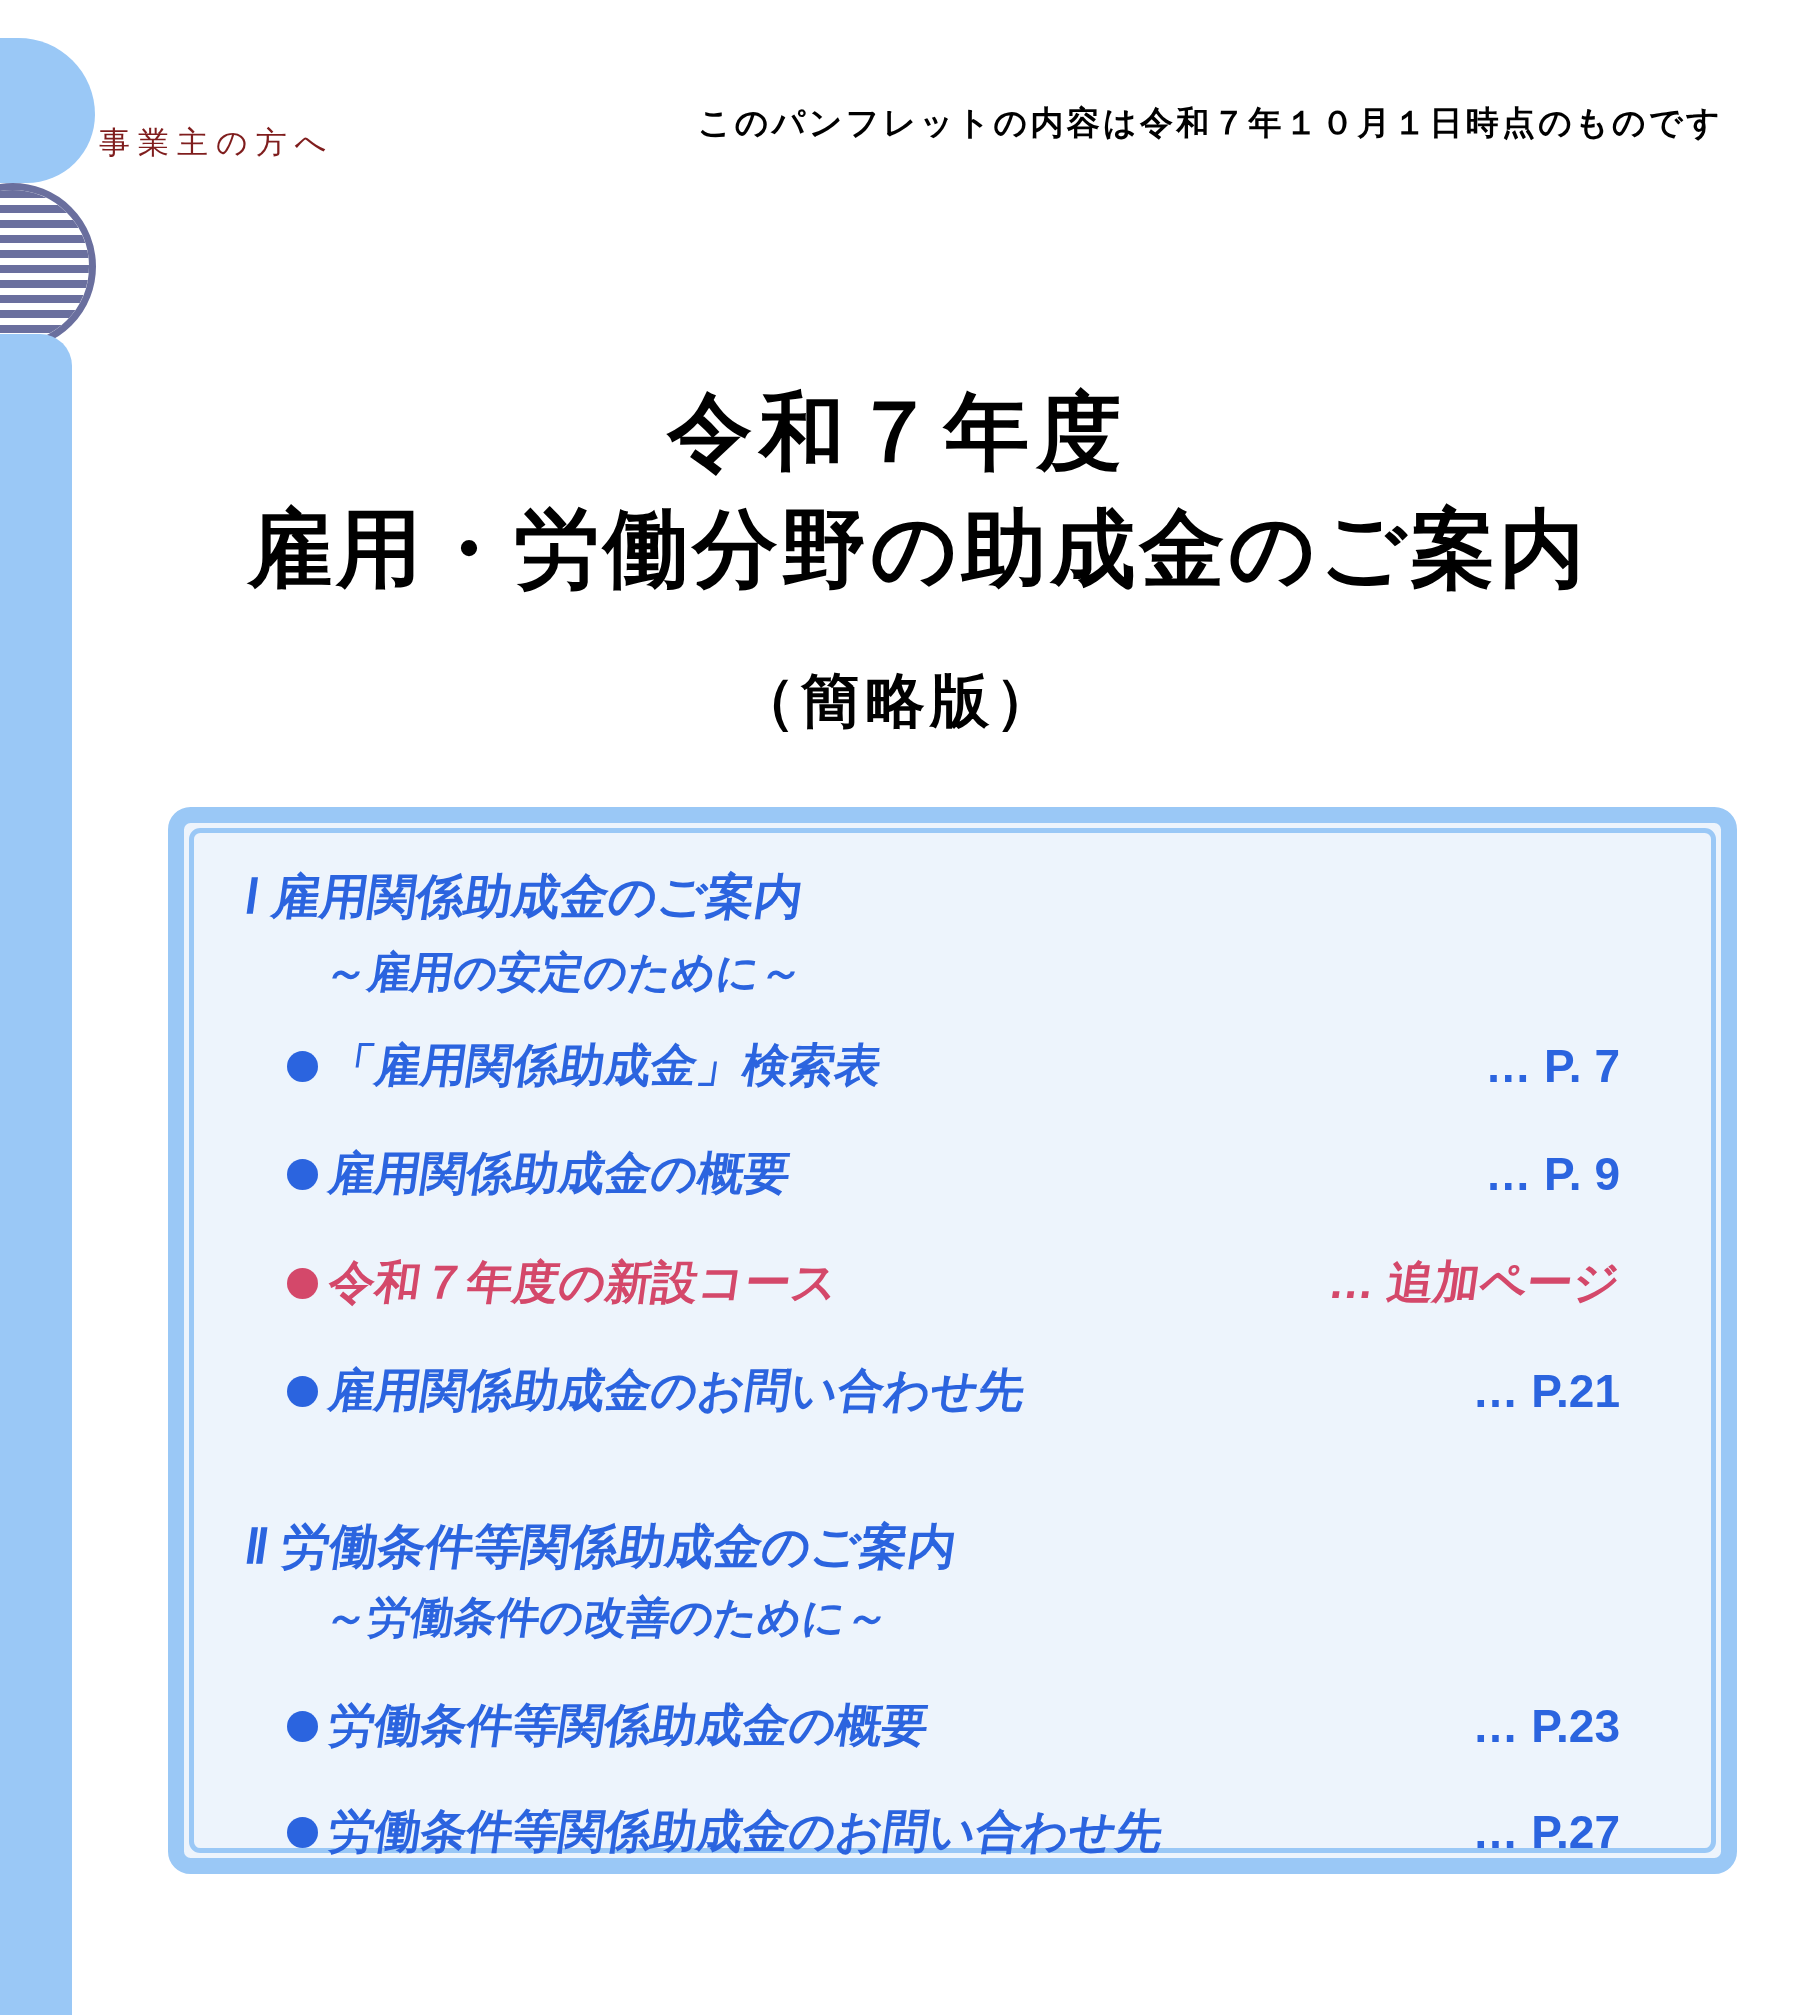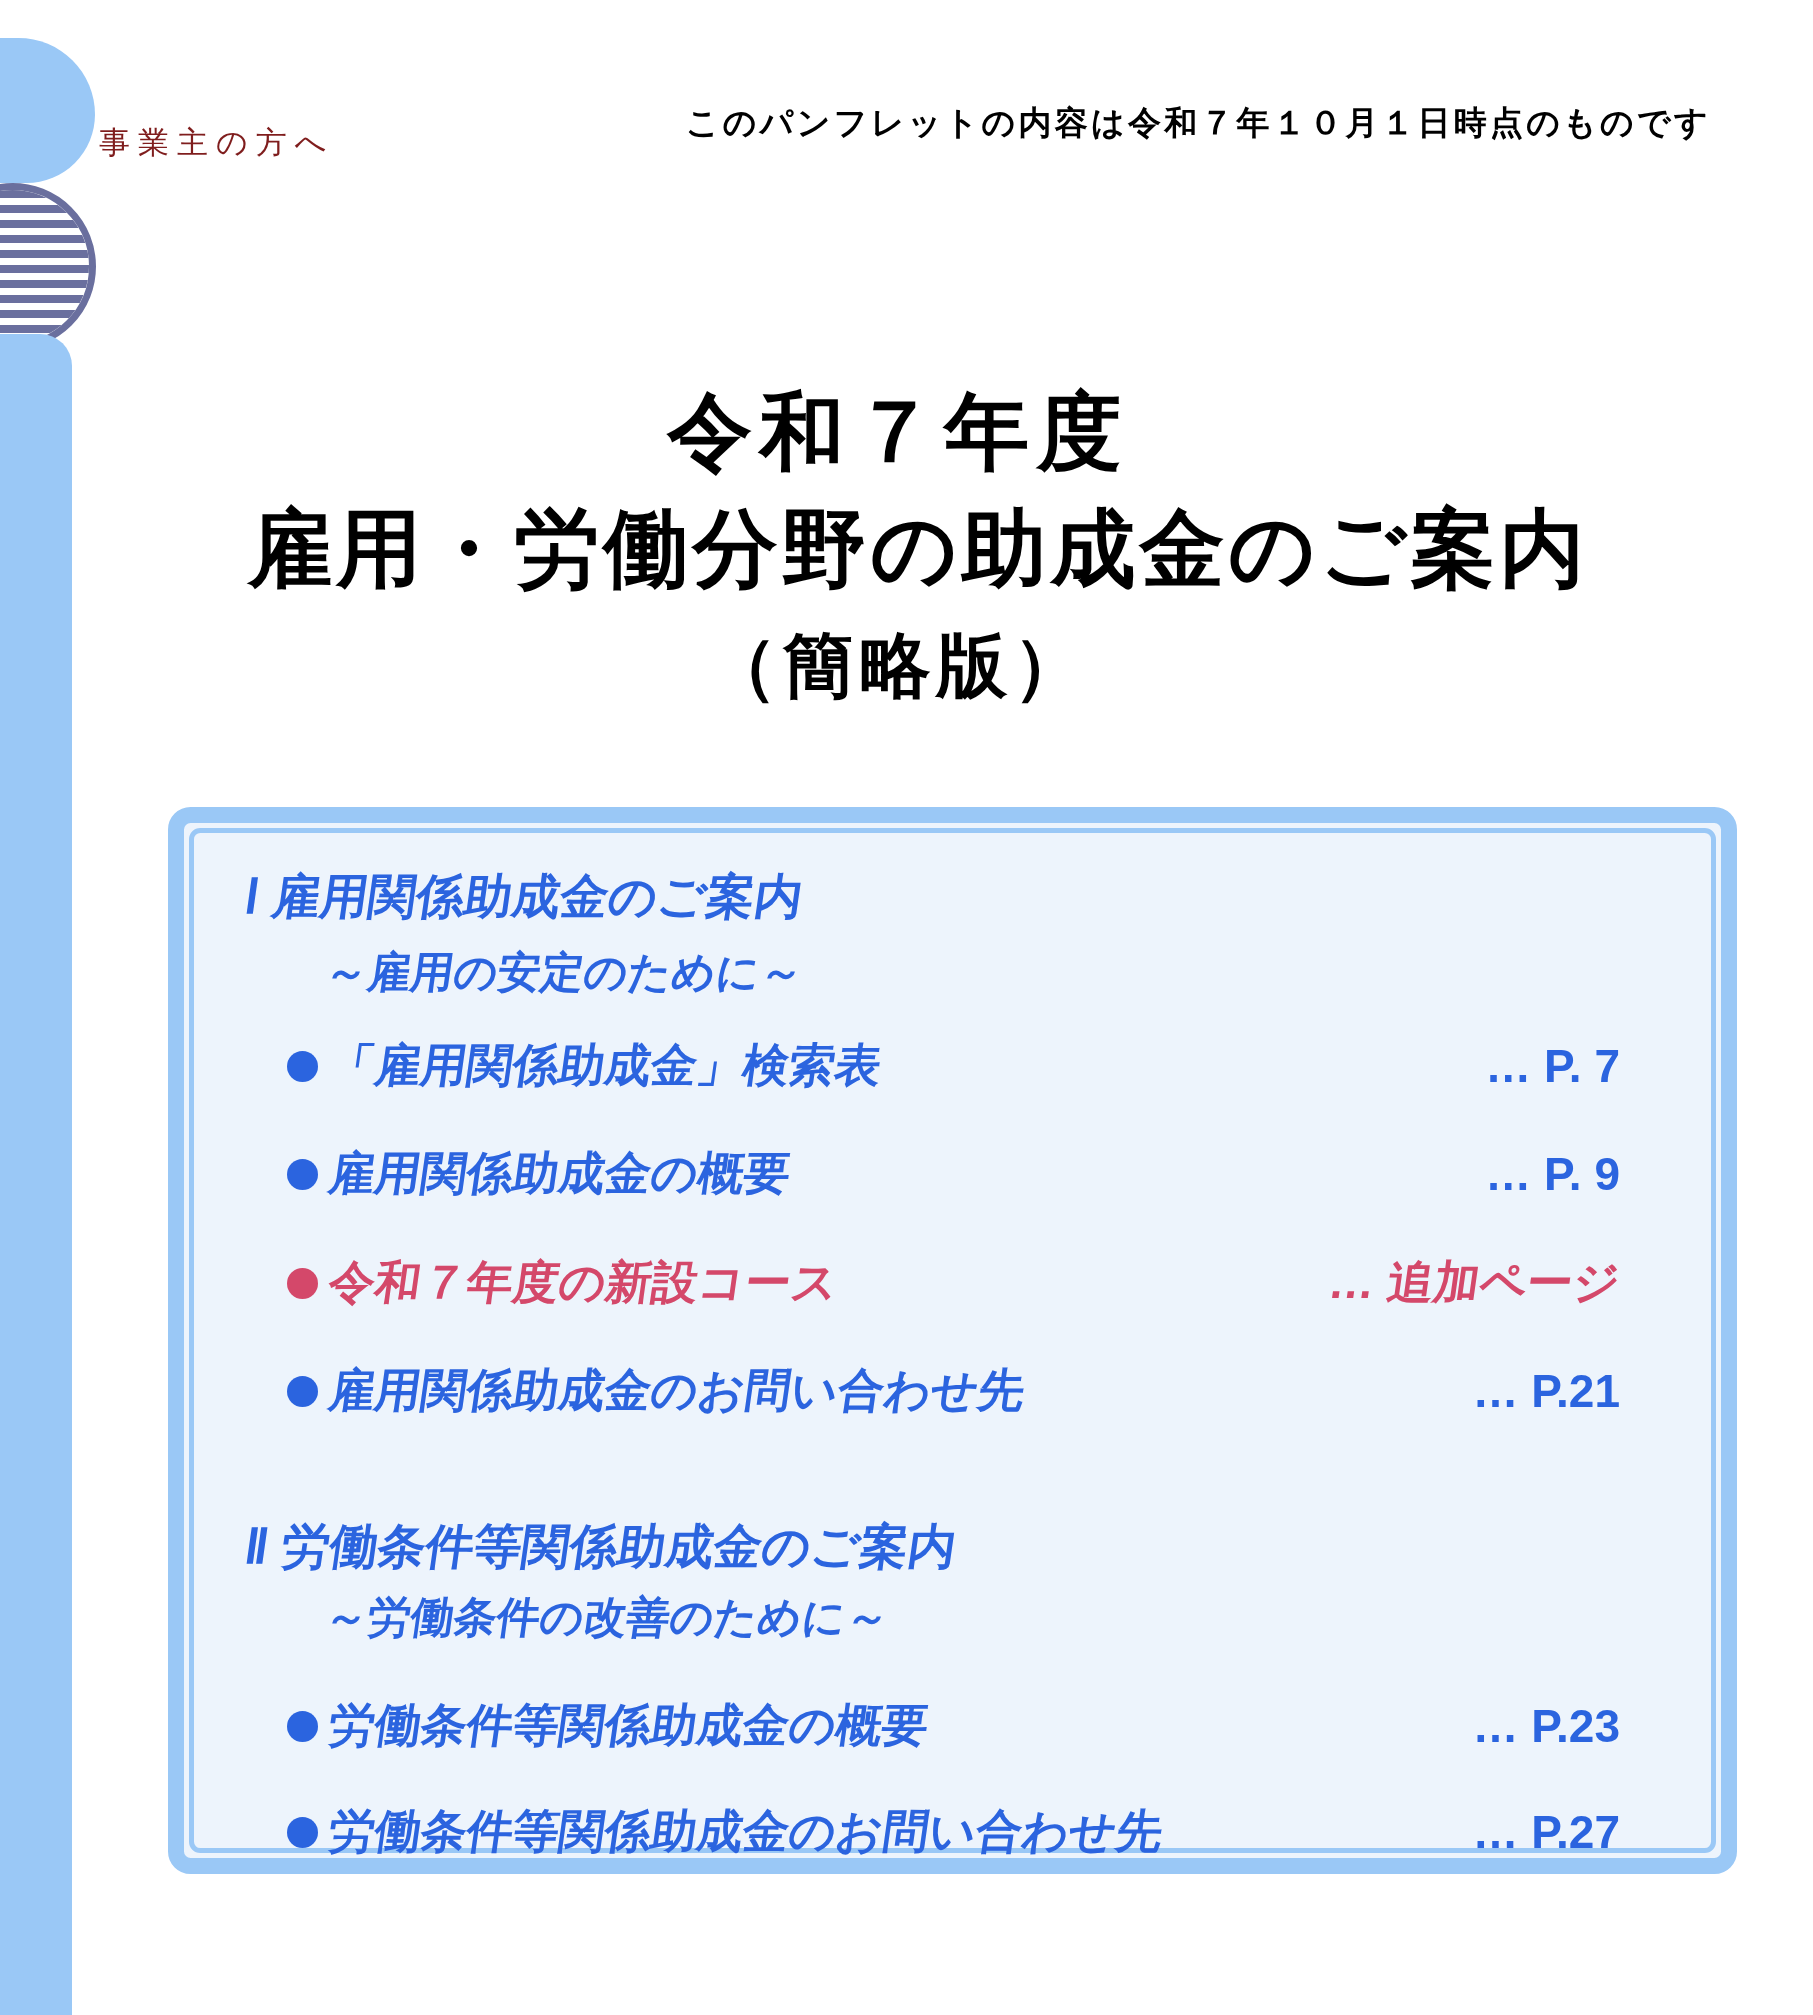--- a/index.html
+++ b/index.html
@@ -13,29 +13,29 @@
   .stripe-circle-left{left:-71px;top:183px;width:153px;height:153px;border-radius:50%;
     border:7.3px solid var(--stripe);
     background:repeating-linear-gradient(to bottom, var(--stripe) 0 8px, #ffffff 8px 15px);
     background-clip:padding-box;}
   .bar-left{left:0;top:334px;width:72px;height:2285px;background:var(--lightblue);
     border-top-right-radius:32px;}
 
   
   .audience{position:absolute;left:99px;top:104px;font-size:31px;letter-spacing:8px;
     color:#7f1d1d;font-weight:500;margin-top:18px;}
-  .header-note{position:absolute;right:103px;top:101px;font-size:33px;letter-spacing:3.2px;
+  .header-note{position:absolute;right:91px;top:101px;font-size:33px;letter-spacing:3.2px;
     color:#000;font-weight:bold;}
 
   
   .title-line{position:absolute;left:0;width:1796px;text-align:center;color:#000;
     font-weight:bold;line-height:97px;height:97px;}
   .title-1{top:383px;font-size:85px;letter-spacing:7.3px;}
   .title-2{top:500px;font-size:85px;letter-spacing:4px;margin-left:20px;}
-  .title-3{top:617px;font-size:71px;letter-spacing:5.6px;}
+  .title-3{top:653px;font-size:59px;letter-spacing:5.6px;}
 
   
   .toc-box{position:absolute;left:168px;top:807px;width:1569px;height:1067px;
     box-sizing:border-box;border:16px solid var(--lightblue);border-radius:22.6px;
     background:var(--tocbg);}
   .toc-inner-border{position:absolute;inset:5.2px;border:5.6px solid var(--lightblue);
     border-radius:11.3px;pointer-events:none;}
   .toc-heading{position:absolute;left:61px;right:101px;height:69px;line-height:69px;
     font-size:48px;font-weight:bold;color:var(--blue);white-space:nowrap;}
   .toc-sub{position:absolute;left:141px;right:101px;height:64px;line-height:64px;

